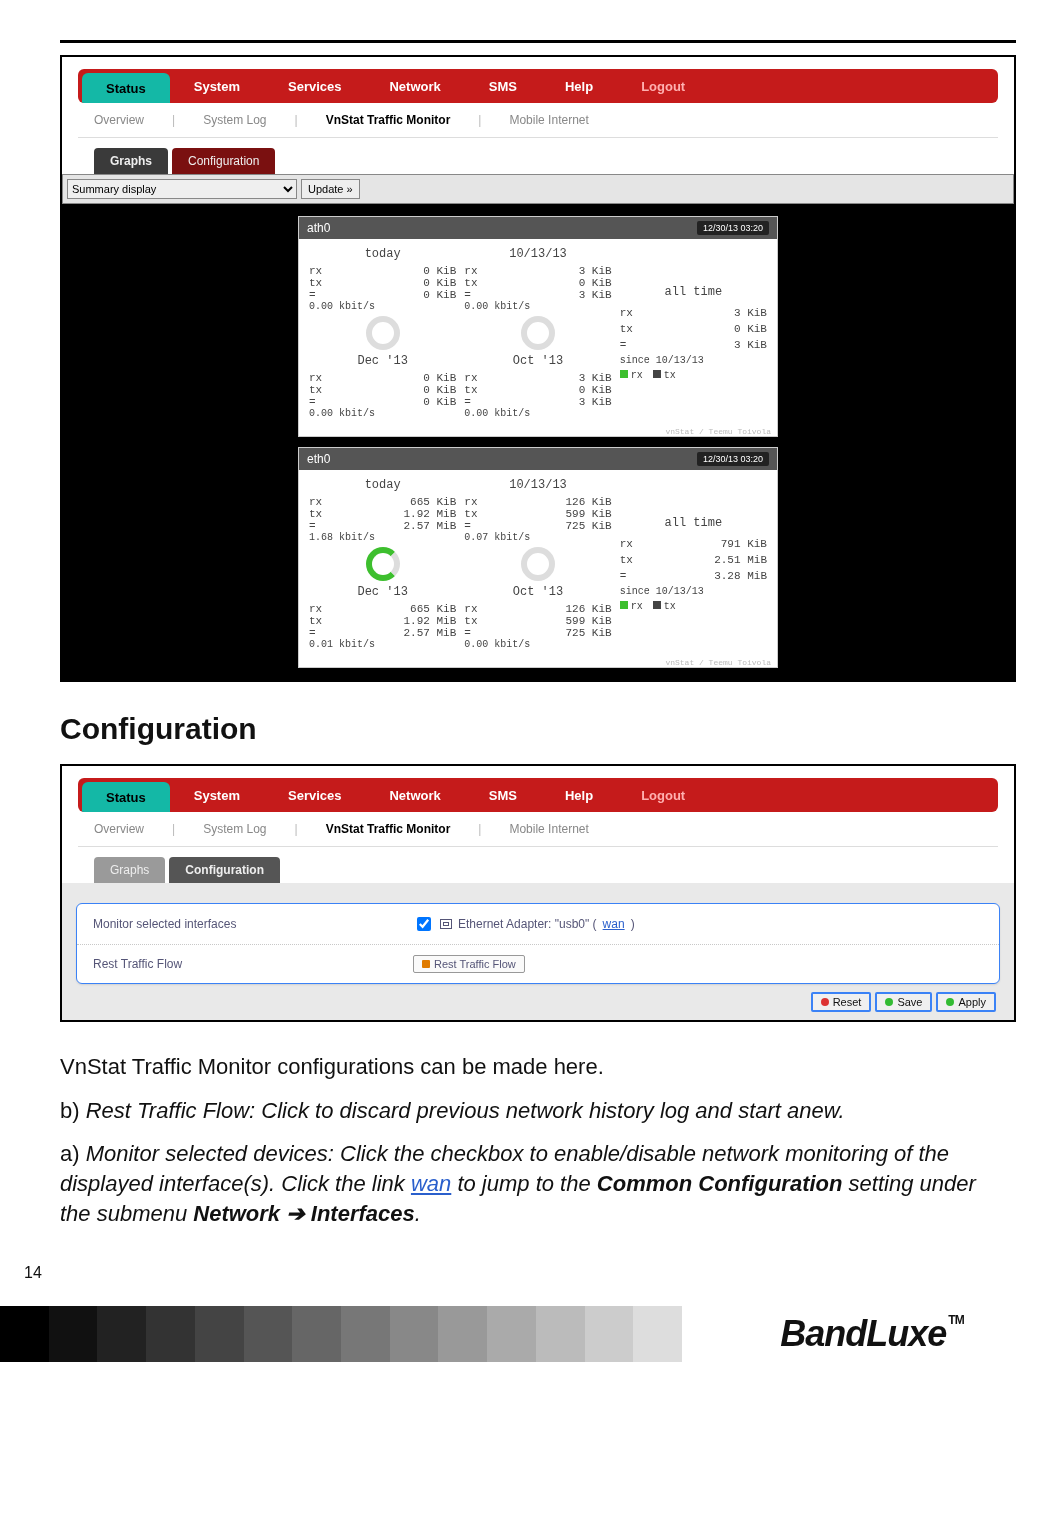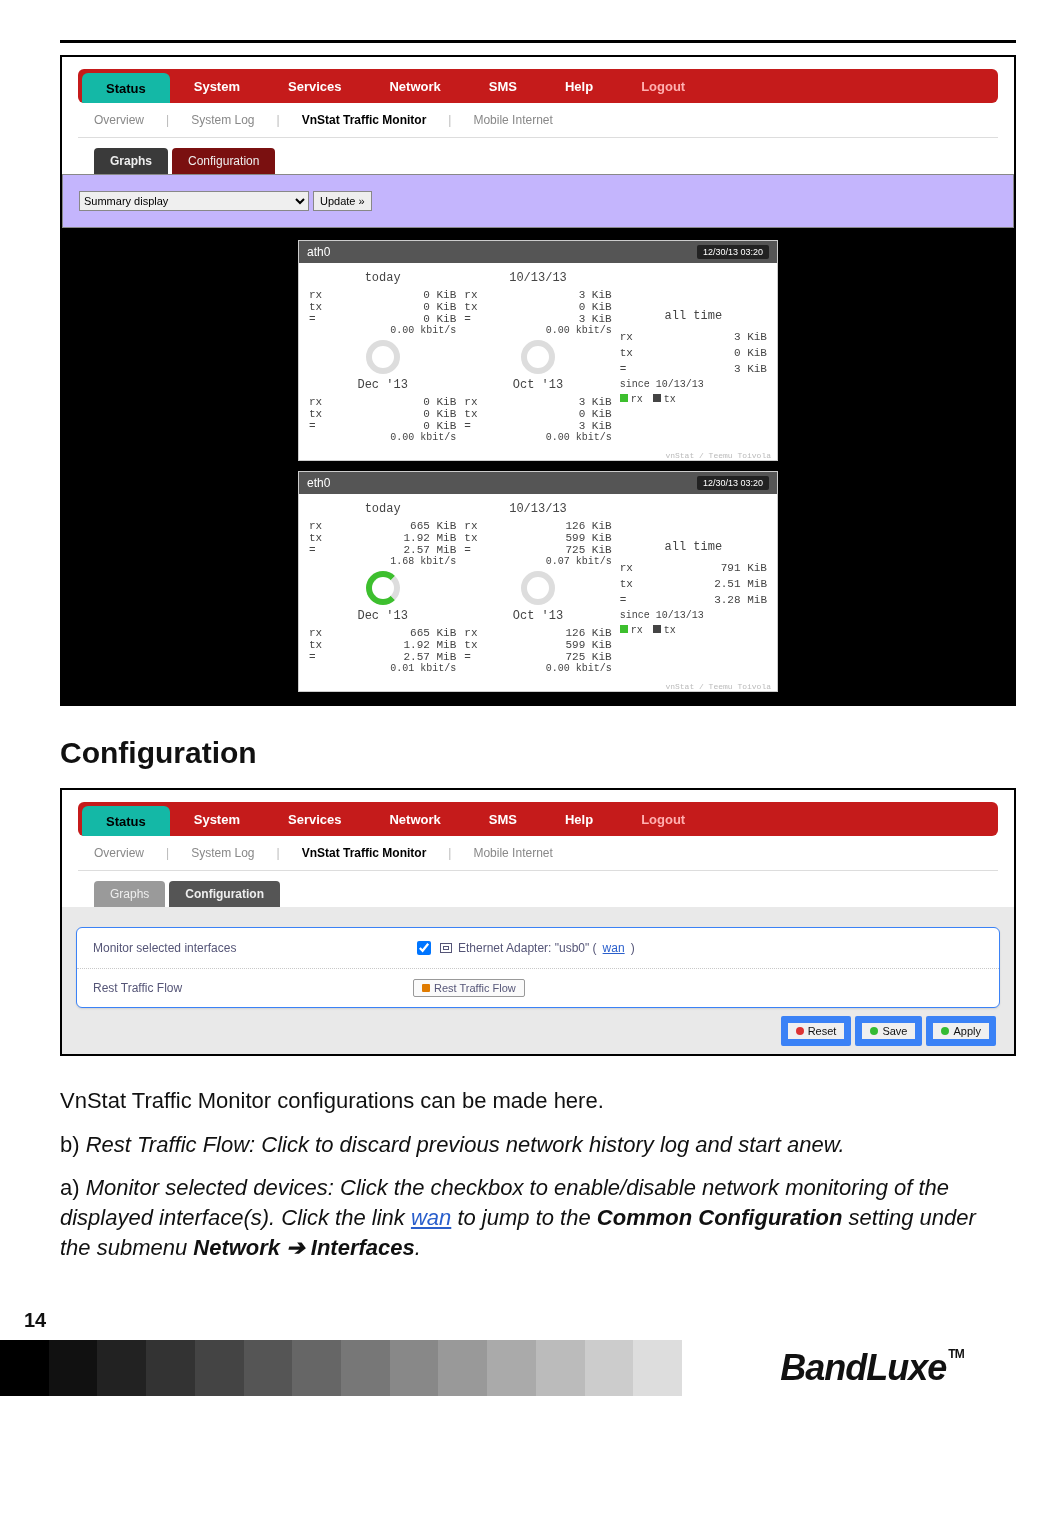--- a/index.html
+++ b/index.html
@@ -33,57 +33,57 @@
   .main-tabs{display:flex;align-items:stretch;gap:0;background:var(--red);border-radius:6px;height:34px;padding:0 0 0 0;overflow:hidden;}
   .main-tab{
     flex:0 0 auto;
     padding:0 24px;
     display:flex;align-items:center;justify-content:center;
     color:#fff;font-size:13px;font-weight:700;
     cursor:pointer;
   }
   .main-tab.active{background:#14b8a6;color:#000;border-top-left-radius:6px;border-top-right-radius:6px;margin:4px 0 0 4px;height:30px;}
   .main-tab.logout{color:#ffb0b0;}
-  .sub-tabs{display:flex;gap:22px;padding:10px 4px 10px 16px;border-bottom:1px solid #ddd;color:#888;font-size:12px;align-items:flex-start;}
+  .sub-tabs{display:flex;gap:28px;padding:10px 4px 10px 16px;border-bottom:1px solid #ddd;color:#888;font-size:12px;align-items:flex-start;}
   .sub-tab{cursor:pointer;}
   .sub-tab-sep{color:#bbb;}
   .sub-tab.active{color:#000;font-weight:700;}
   .third-tabs{display:flex;gap:4px;padding:10px 16px 0 16px;}
   .third-tab{
     background:#7a7a7a;color:#eee;font-size:12px;
     padding:6px 16px;border-radius:4px 4px 0 0;cursor:pointer;
   }
   .third-tab.active{background:var(--gray-pane);font-weight:700;}
   .bar-dark{
     background:var(--gray-pane);color:#fff;
     padding:10px 22px;font-weight:700;font-size:13px;
   }
   .select-row{
-    background:#c4b5fd;border:1px solid #888;display:flex;align-items:center;gap:4px;
-    font-size:11px;padding:16px;
+    background:#e5e5e5;border:1px solid #888;display:flex;align-items:center;gap:4px;
+    font-size:11px;padding:4px;
   }
   .select-row select{font-size:11px;border:1px solid #888;height:20px;}
   .select-row button{font-size:11px;border:1px solid #888;background:#eee;height:20px;padding:0 6px;}
   .graphs-area{
     background:#000000;padding:12px 0;display:flex;flex-direction:column;align-items:center;gap:10px;
   }
   .iface-card{
     width:480px;background:#fff;border:1px solid #ccc;font-family:"Courier New",monospace;font-size:11px;
     color:#444;
   }
   .iface-head{
     display:flex;justify-content:space-between;align-items:center;
     background:#555;color:#fff;padding:4px 8px;font-family:Arial;font-size:12px;
   }
   .iface-head .ts{background:#222;color:#fff;font-size:9px;padding:2px 6px;border-radius:2px;}
   .iface-grid{display:grid;grid-template-columns:1fr 1fr 1fr;padding:8px 10px;gap:0 8px;}
   .col{display:flex;flex-direction:column;gap:0;}
   .col-title{text-align:center;font-size:12px;margin-bottom:4px;}
   .kv{display:flex;justify-content:space-between;white-space:pre;}
-  .rate{text-align:right;font-size:10px;}
+  .rate{text-align:left;font-size:10px;}
   .donut{width:34px;height:34px;border-radius:50%;border:6px solid #ddd;margin:4px auto;}
   .donut.green{border:6px solid #3dbf2e;border-right-color:#ddd;}
   .legend{display:flex;gap:10px;font-size:10px;align-items:center;}
   .legend .sw{width:8px;height:8px;display:inline-block;margin-right:3px;}
   .sw.g{background:#3dbf2e;}
   .sw.k{background:#444;}
   .since{font-size:10px;}
   .vn-foot{font-size:8px;color:#bbb;text-align:right;padding-right:6px;}
 
   
@@ -105,37 +105,37 @@
   .cfg-row .ctl{flex:1;display:flex;align-items:center;gap:6px;}
   .chk{width:14px;height:14px;}
   .mini-btn{
     font-size:11px;border:1px solid #999;background:#fafafa;border-radius:2px;
     padding:2px 8px;display:inline-flex;align-items:center;gap:4px;cursor:pointer;
   }
   .action-row{
     display:flex;justify-content:flex-end;gap:4px;padding:8px 4px 0 4px;font-size:11px;
   }
   .act-btn{
-    border:7px solid #3b82f6;background:#f0f0f0;border-radius:2px;padding:2px 8px;
+    border:2px solid #3b82f6;background:#f0f0f0;border-radius:2px;padding:2px 8px;
     display:inline-flex;align-items:center;gap:4px;cursor:pointer;font-size:11px;
   }
   .dot{width:8px;height:8px;border-radius:50%;display:inline-block;}
   .dot.red{background:#d33;}
   .dot.green{background:#3b3;}
   .dot.sq{border-radius:1px;}
 
   
   .prose{font-size:22px;line-height:1.35;margin-top:26px;}
   .prose p{margin:0 12px 14px 0;}
   .prose .it{font-style:italic;}
   .prose a{color:var(--link-blue);text-decoration:underline;font-style:italic;}
   .prose .b{font-weight:700;font-style:italic;}
 
   
-  .page-num{position:absolute;left:24px;bottom:64px;font-size:20px;font-weight:bold;}
+  .page-num{position:absolute;left:24px;bottom:80px;font-size:16px;}
 
   
   .footer{
     position:absolute;left:0;right:0;bottom:0;height:56px;display:flex;align-items:stretch;
   }
   .grad{flex:1;display:flex;}
   .grad div{flex:1;}
   .logo-wrap{flex:0 0 380px;display:flex;align-items:center;justify-content:center;background:#fff;}
   .logo{font-family:Arial,Helvetica,sans-serif;font-weight:700;font-size:36px;font-style:italic;letter-spacing:-1px;}
   .logo .tm{font-size:12px;font-style:normal;vertical-align:top;margin-left:2px;}

